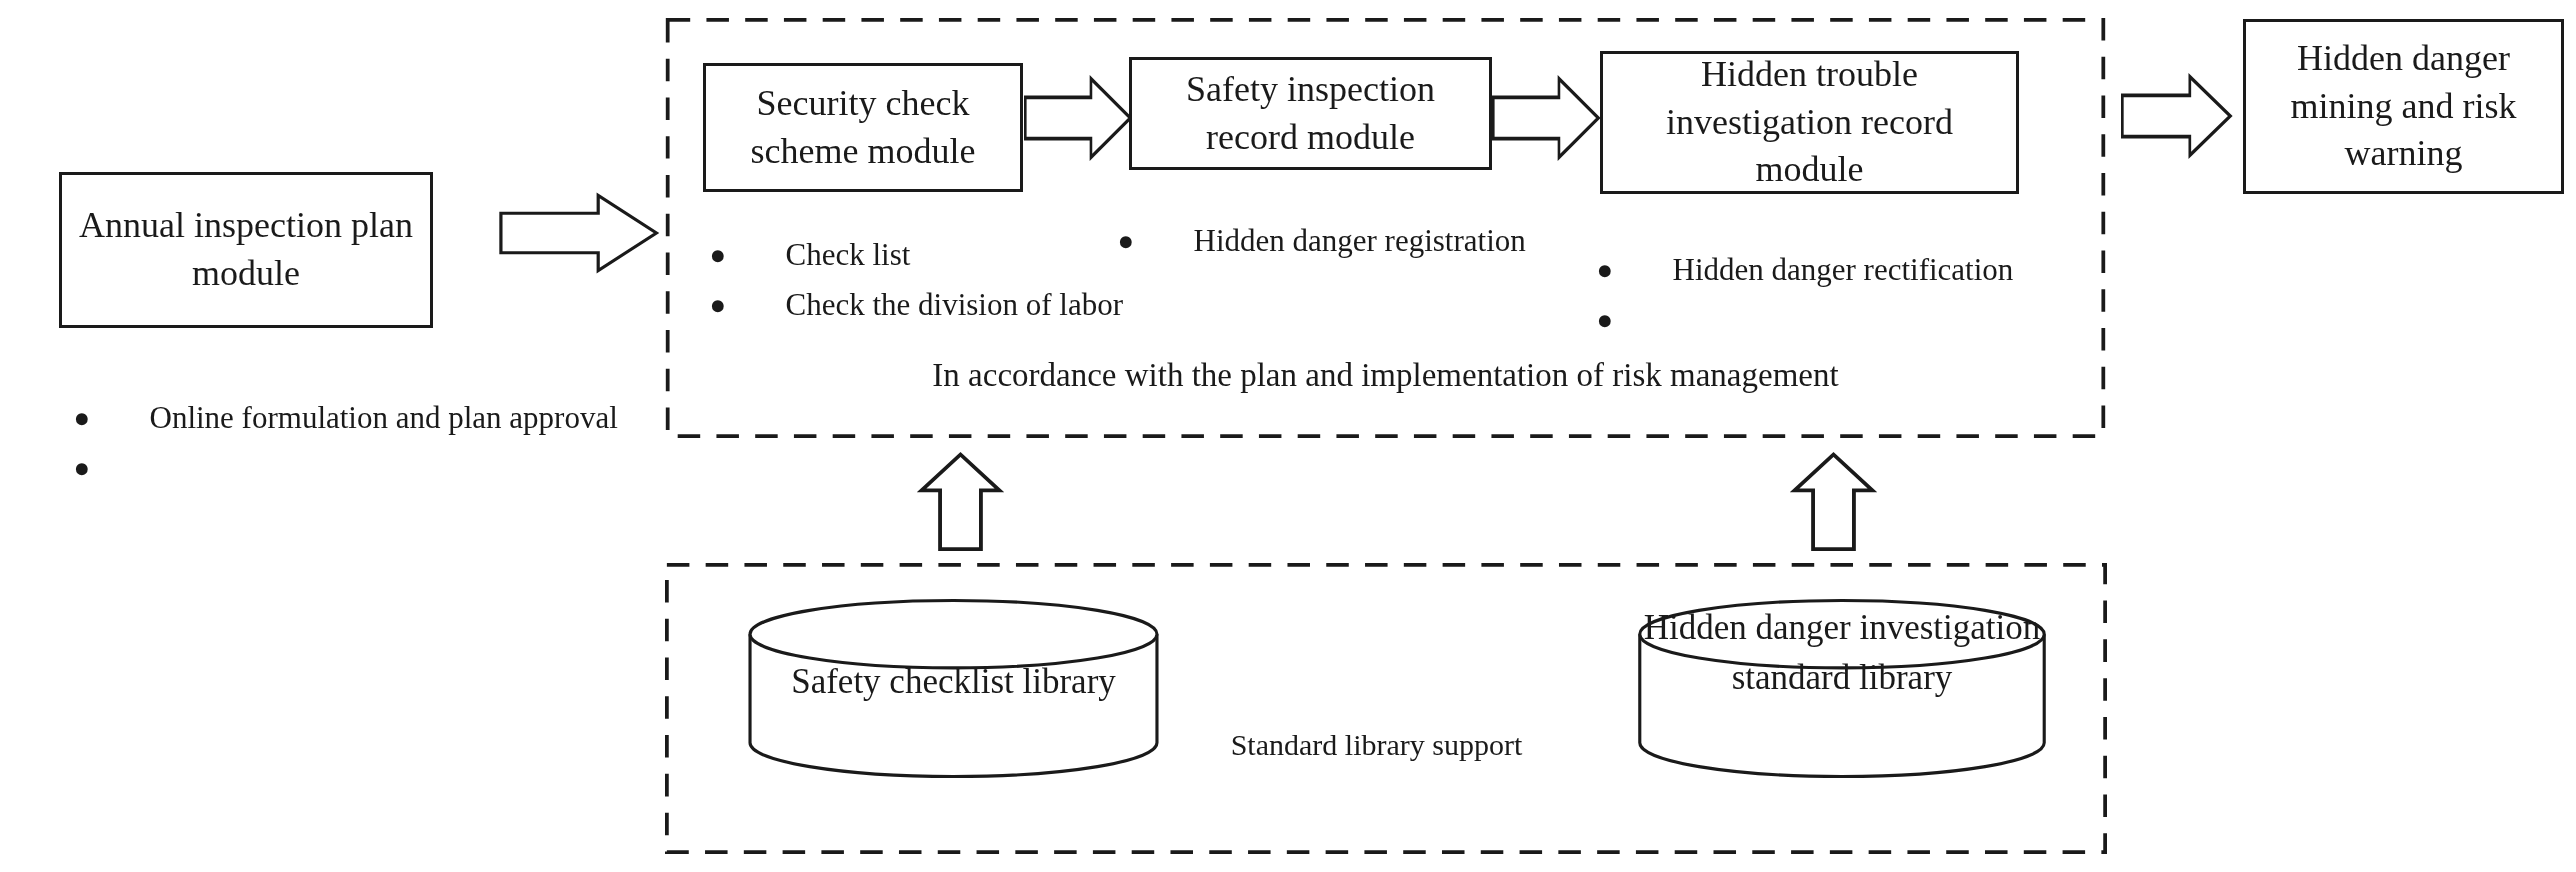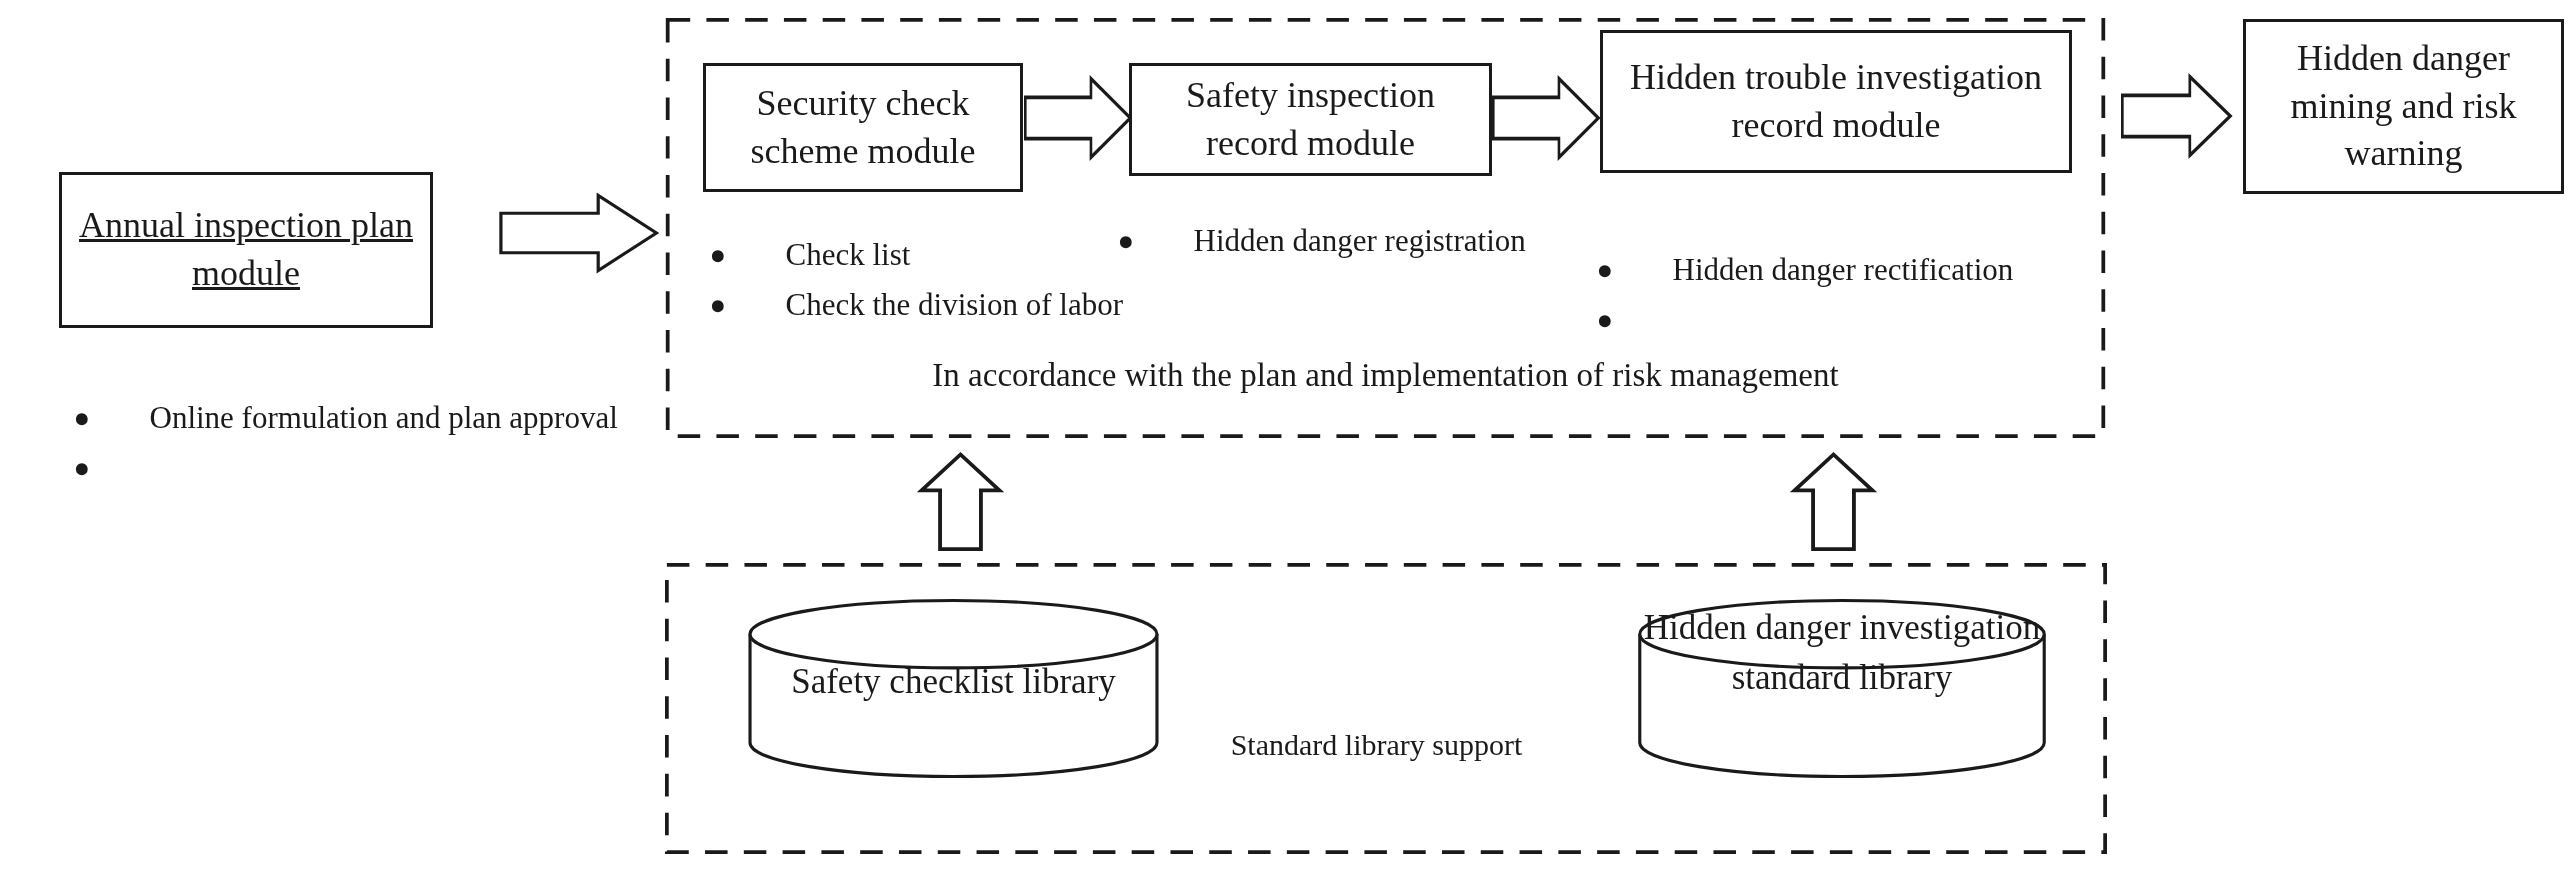--- a/index.html
+++ b/index.html
@@ -57,21 +57,21 @@
     text-align: center;
     font-size: 35px;
     line-height: 50px;
   }
 </style>
 </head>
 <body>
 
 <div class="canvas">
 
-  <div class="box" style="left:59px; top:172px; width:374px; height:156px;text-decoration:underline;">
+  <div class="box" style="left:59px; top:172px; width:374px; height:156px;">
     <span class="lbl">Annual inspection plan module</span>
   </div>
 
   <div class="bullets" style="left:68px; top:393px; width:613px;">
     <div class="bullet-row">
       <span class="dot">●</span>
       <span>Online formulation and plan approval</span>
     </div>
     <div class="bullet-row">
       <span class="dot">●</span>
@@ -87,29 +87,29 @@
   </svg>
 
   <div class="box" style="left:703px; top:63px; width:320px; height:129px;">
     <span class="lbl">Security check scheme module</span>
   </div>
 
   <svg class="shape" style="left:1024px; top:76px;" width="108" height="84" viewBox="0 0 250 130" preserveAspectRatio="none">
     <polygon points="3,33 155,33 155,4 246,65 155,126 155,97 3,97" fill="#ffffff" stroke="#1a1a1a" stroke-width="6"></polygon>
   </svg>
 
-  <div class="box" style="left:1129px; top:63px; width:363px; height:113px;">
+  <div class="box" style="left:1129px; top:57px; width:363px; height:113px;">
     <span class="lbl">Safety inspection record module</span>
   </div>
 
   <svg class="shape" style="left:1492px; top:76px;" width="108" height="84" viewBox="0 0 250 130" preserveAspectRatio="none">
     <polygon points="3,33 155,33 155,4 246,65 155,126 155,97 3,97" fill="#ffffff" stroke="#1a1a1a" stroke-width="6"></polygon>
   </svg>
 
-  <div class="box" style="left:1600px; top:30px; width:472px; height:143px;">
+  <div class="box" style="left:1600px; top:51px; width:419px; height:143px;">
     <span class="lbl">Hidden trouble investigation record module</span>
   </div>
 
   <div class="bullets" style="left:704px; top:230px; width:513px;">
     <div class="bullet-row">
       <span class="dot">●</span>
       <span>Check list</span>
     </div>
     <div class="bullet-row">
       <span class="dot">●</span>

